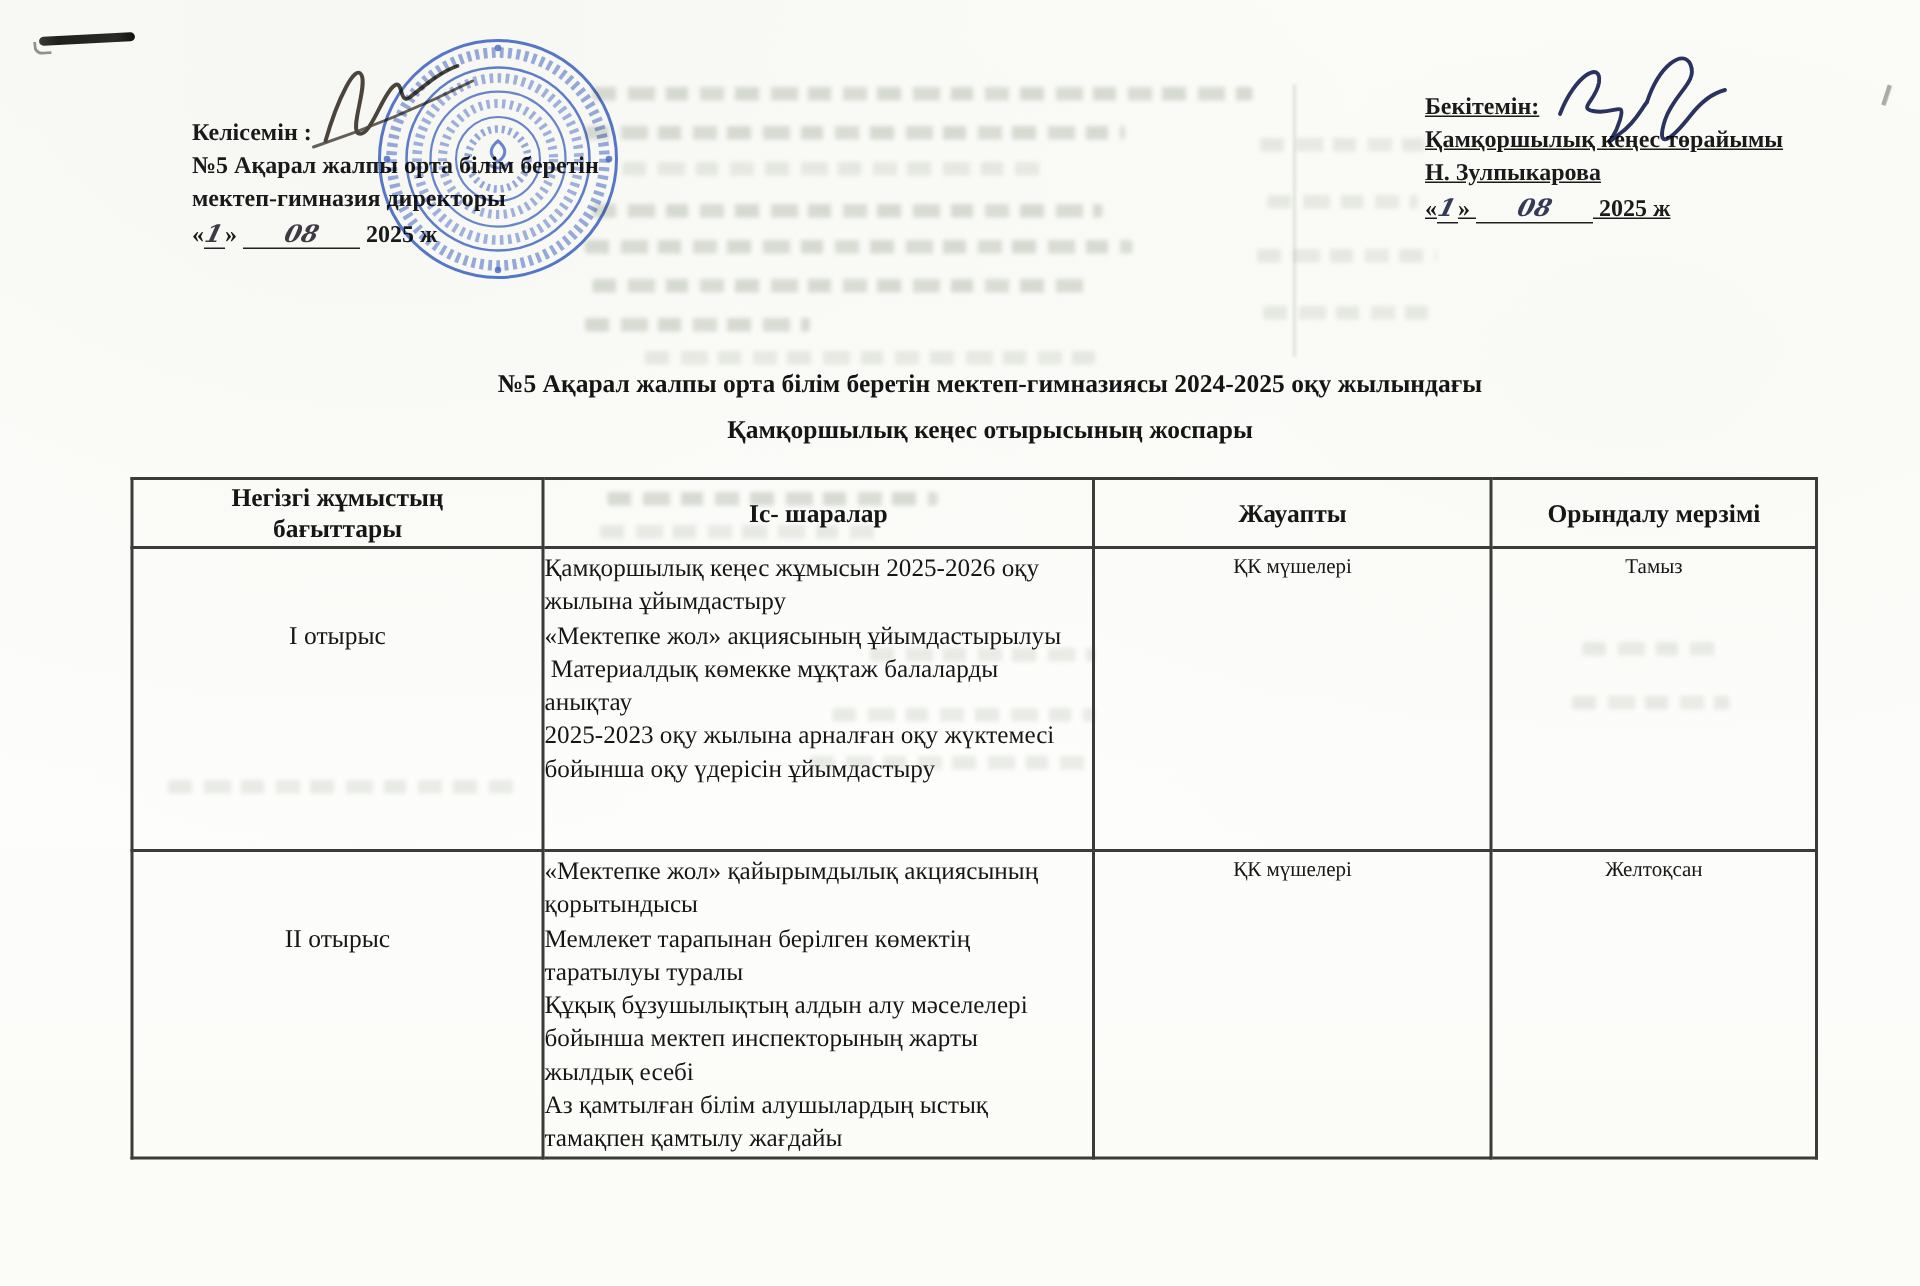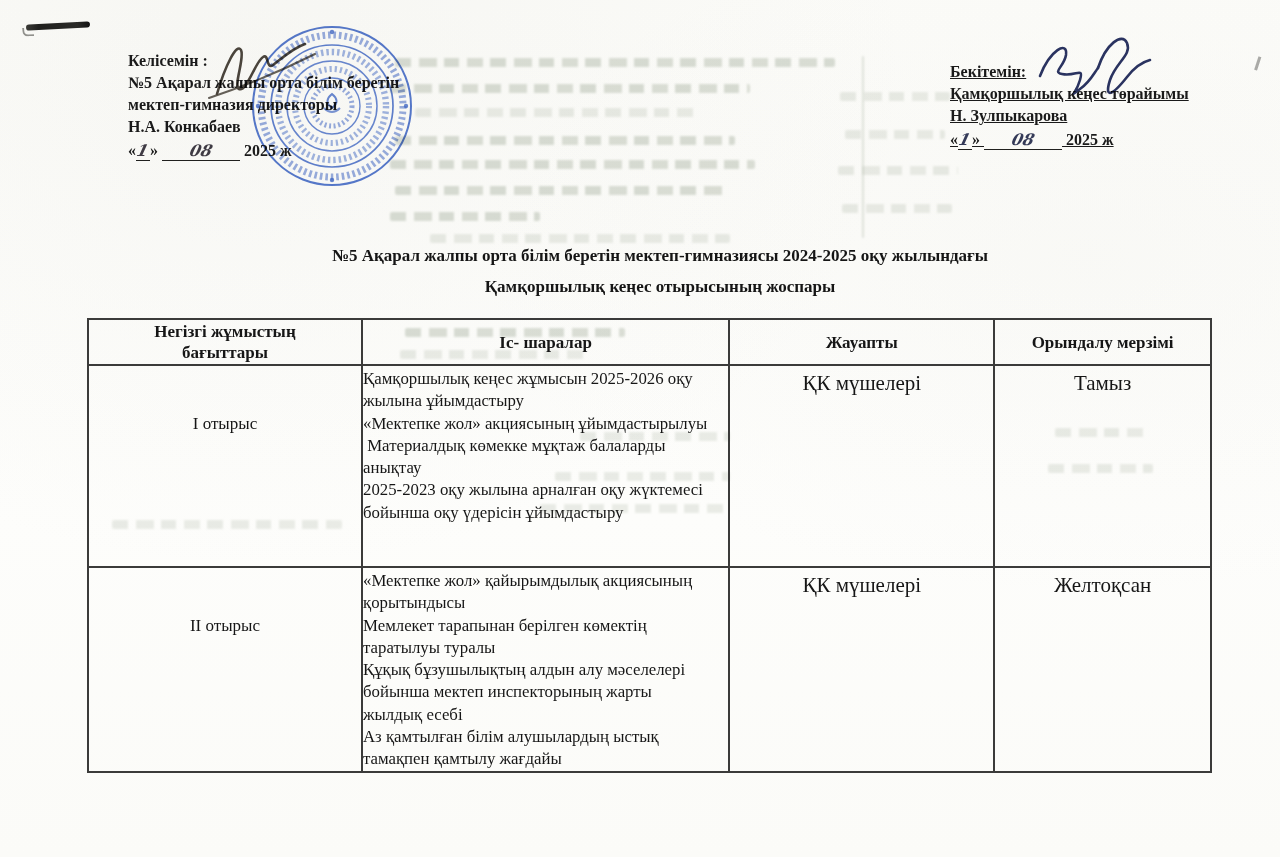--- a/index.html
+++ b/index.html
@@ -41,21 +41,21 @@
   }
   .bleed.light{opacity:.18;}
   .bleed.vert{
     width:2px;background:#8d9a84;opacity:.25;filter:blur(1px);
   }
 
   
   .approval{
     position:absolute;font-weight:bold;font-size:16px;line-height:22px;color:#1a1a1a;
   }
-  .approval-left{left:128px;top:50px;width:345px;}
+  .approval-left{left:128px;top:78px;width:345px;}
   .approval-right{left:950px;top:61px;width:310px;text-decoration:underline;}
   .date-line{margin-top:2px;font-weight:bold;}
   .hw{
     font-style:italic;color:#3f3b44;
     font-family:"DejaVu Serif","Liberation Serif",serif;
     display:inline-block;transform:skewX(-14deg);
   }
   .hw-navy{color:#343a58;}
   .blank-ul{
     display:inline-block;border-bottom:1.6px solid #20201e;
@@ -88,21 +88,21 @@
     height:44px;font-size:17px;font-weight:bold;line-height:21px;
     vertical-align:middle;text-align:center;padding:0 6px;
   }
   .plan-table thead th.th-dir{padding:0 30px;}
   tr.row-1{height:202px;}
   tr.row-2{height:192px;}
   .plan-table td{vertical-align:top;}
   td.cell-dir{text-align:center;font-size:17px;padding-top:48px;}
   td.cell-act{padding:2px 14px 0 0;font-size:16.8px;line-height:22.3px;}
   td.cell-act p{margin:0;white-space:pre-wrap;}
-  td.cell-resp,td.cell-dead{text-align:center;font-size:21px;padding-top:5px;}
+  td.cell-resp,td.cell-dead{text-align:center;font-size:14px;padding-top:5px;}
 </style>
 </head>
 <body>
 
 <div class="page">
 
   <div class="staple"></div>
   <div class="corner-mark"></div>
 
   <div class="bleed" style="left:395px;top:58px;width:440px;"></div>
@@ -124,21 +124,20 @@
   <div class="bleed light" style="left:555px;top:472px;width:175px;"></div>
   <div class="bleed light" style="left:540px;top:504px;width:185px;"></div>
   <div class="bleed light" style="left:1055px;top:428px;width:95px;"></div>
   <div class="bleed light" style="left:1048px;top:464px;width:105px;"></div>
   <div class="bleed light" style="left:112px;top:520px;width:230px;"></div>
 
   <div class="approval approval-left">
     <div>Келісемін :</div>
     <div>№5 Ақарал жалпы орта білім беретін</div>
     <div>мектеп-гимназия директоры</div>
-    <div>Н.А. Конкабаев</div>
     <div class="date-line">
       <span>«</span><span class="day-ul"><span class="hw">1</span></span><span>»</span>
       <span class="blank-ul"><span class="hw">08</span></span>
       <span>2025 ж</span>
     </div>
   </div>
 
   <div class="approval approval-right">
     <div>Бекітемін:</div>
     <div>Қамқоршылық кеңес төрайымы</div>

